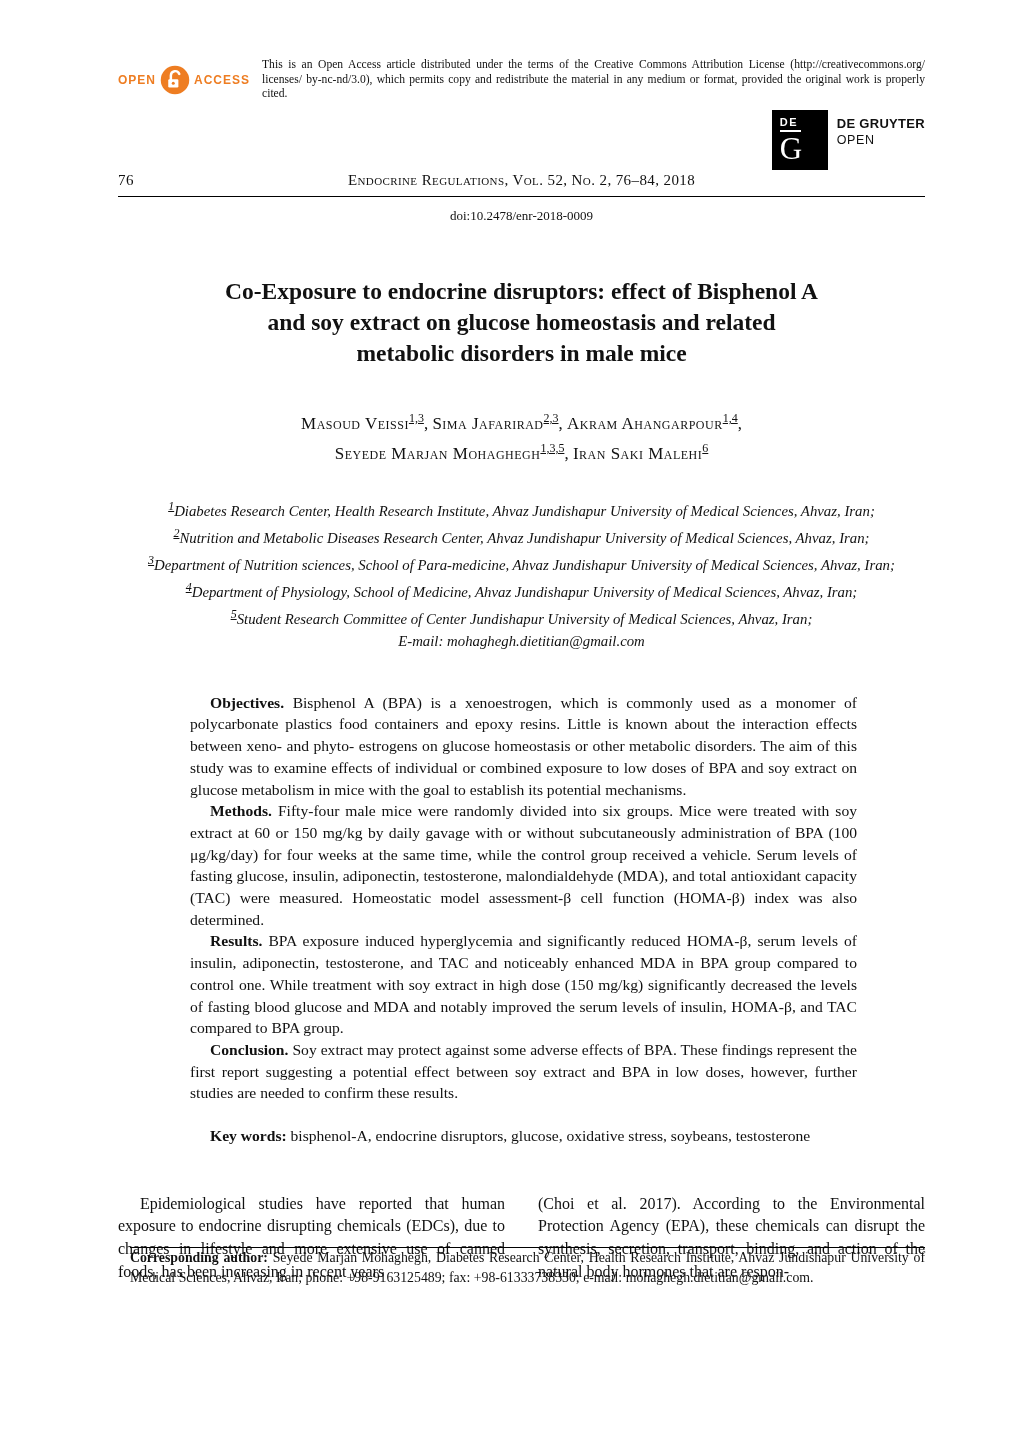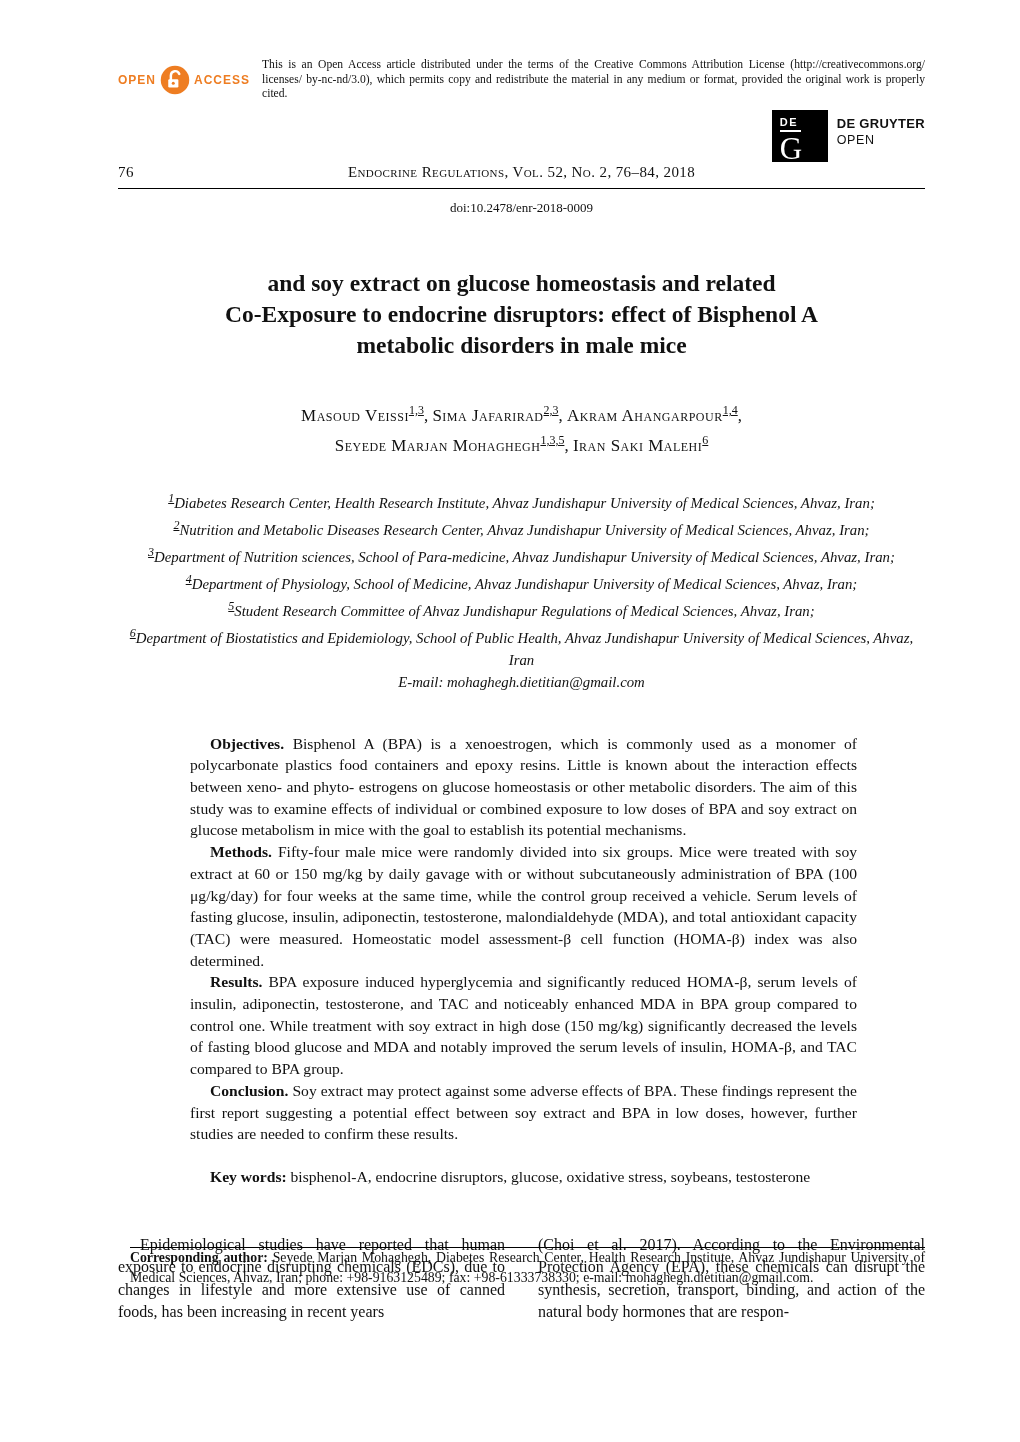--- a/index.html
+++ b/index.html
@@ -29,21 +29,21 @@
   .license-text {
     flex: 1; margin: 0;
     font-size: 11.6px; line-height: 14.6px;
     text-align: justify;
   }
 
   
   .publisher-row { display: flex; justify-content: flex-end; margin-top: 8px; }
   .dg-logo { display: flex; gap: 9px; align-items: flex-start; }
   .dg-square {
-    width: 56px; height: 52px; background: #000; color: #fff;
+    width: 56px; height: 60px; background: #000; color: #fff;
     padding: 6px 0 0 8px;
   }
   .dg-de { font-family: "Liberation Sans", sans-serif; font-size: 11px; font-weight: bold; letter-spacing: 1.5px; }
   .dg-rule { width: 21px; height: 2px; background: #fff; margin: 2px 0 0; }
   .dg-g { font-family: "Liberation Serif", serif; font-size: 31px; line-height: 33px; }
   .dg-text { font-family: "Liberation Sans", sans-serif; padding-top: 6px; }
   .dg-name { font-weight: bold; font-size: 13px; letter-spacing: 0.3px; }
   .dg-open { font-size: 12.5px; margin-top: 2px; letter-spacing: 0.6px; }
 
   
@@ -121,37 +121,36 @@
   </div>
 
   <div class="journal-header">
     <span class="page-num">76</span>
     <span>Endocrine Regulations, Vol. 52, No. 2, 76–84, 2018</span>
   </div>
   <hr class="header-rule">
   <div class="doi">doi:10.2478/enr-2018-0009</div>
 
   <h1 class="title">
+    <span>Co-Exposure to endocrine disruptors: effect of Bisphenol A</span>
     <span>and soy extract on glucose homeostasis and related</span>
-    <span>Co-Exposure to endocrine disruptors: effect of Bisphenol A</span>
     <span>metabolic disorders in male mice</span>
   </h1>
 
   <div class="authors">
     <div><span class="sc">Masoud Veissi</span><sup>1,3</sup><span>, </span><span class="sc">Sima Jafarirad</span><sup>2,3</sup><span>, </span><span class="sc">Akram Ahangarpour</span><sup>1,4</sup><span>,</span></div>
     <div><span class="sc">Seyede Marjan Mohaghegh</span><sup>1,3,5</sup><span>, </span><span class="sc">Iran Saki Malehi</span><sup>6</sup></div>
   </div>
 
   <div class="affiliations">
     <span class="aff-line"><sup>1</sup><span>Diabetes Research Center, Health Research Institute, Ahvaz Jundishapur University of Medical Sciences, Ahvaz, Iran;</span></span>
     <span class="aff-line"><sup>2</sup><span>Nutrition and Metabolic Diseases Research Center, Ahvaz Jundishapur University of Medical Sciences, Ahvaz, Iran;</span></span>
     <span class="aff-line"><sup>3</sup><span>Department of Nutrition sciences, School of Para-medicine, Ahvaz Jundishapur University of Medical Sciences, Ahvaz, Iran;</span></span>
     <span class="aff-line"><sup>4</sup><span>Department of Physiology, School of Medicine, Ahvaz Jundishapur University of Medical Sciences, Ahvaz, Iran;</span></span>
-    <span class="aff-line"><sup>5</sup><span>Student Research Committee of Ahvaz Jundishapur Regulations of Medical Sciences, Ahvaz, Iran;</span></span>
-    <span class="aff-line"><sup>6</sup><span>Department of Biostatistics and Epidemiology, School of Public Health, Ahvaz Jundishapur University of Medical Sciences, Ahvaz, Iran</span></span>
+    <span class="aff-line"><sup>5</sup><span>Student Research Committee of Center Jundishapur University of Medical Sciences, Ahvaz, Iran;</span></span>
     <span class="email-line">E-mail: mohaghegh.dietitian@gmail.com</span>
   </div>
 
   <div class="abstract">
     <p><b>Objectives.</b><span> Bisphenol A (BPA) is a xenoestrogen, which is commonly used as a monomer of polycarbonate plastics food containers and epoxy resins. Little is known about the interaction effects between xeno- and phyto- estrogens on glucose homeostasis or other metabolic disorders. The aim of this study was to examine effects of individual or combined exposure to low doses of BPA and soy extract on glucose metabolism in mice with the goal to establish its potential mechanisms.</span></p>
     <p><b>Methods.</b><span> Fifty-four male mice were randomly divided into six groups. Mice were treated with soy extract at 60 or 150 mg/kg by daily gavage with or without subcutaneously administration of BPA (100 μg/kg/day) for four weeks at the same time, while the control group received a vehicle. Serum levels of fasting glucose, insulin, adiponectin, testosterone, malondialdehyde (MDA), and total antioxidant capacity (TAC) were measured. Homeostatic model assessment-β cell function (HOMA-β) index was also determined.</span></p>
     <p><b>Results.</b><span> BPA exposure induced hyperglycemia and significantly reduced HOMA-β, serum levels of insulin, adiponectin, testosterone, and TAC and noticeably enhanced MDA in BPA group compared to control one. While treatment with soy extract in high dose (150 mg/kg) significantly decreased the levels of fasting blood glucose and MDA and notably improved the serum levels of insulin, HOMA-β, and TAC compared to BPA group.</span></p>
     <p><b>Conclusion.</b><span> Soy extract may protect against some adverse effects of BPA. These findings represent the first report suggesting a potential effect between soy extract and BPA in low doses, however, further studies are needed to confirm these results.</span></p>
   </div>
 

